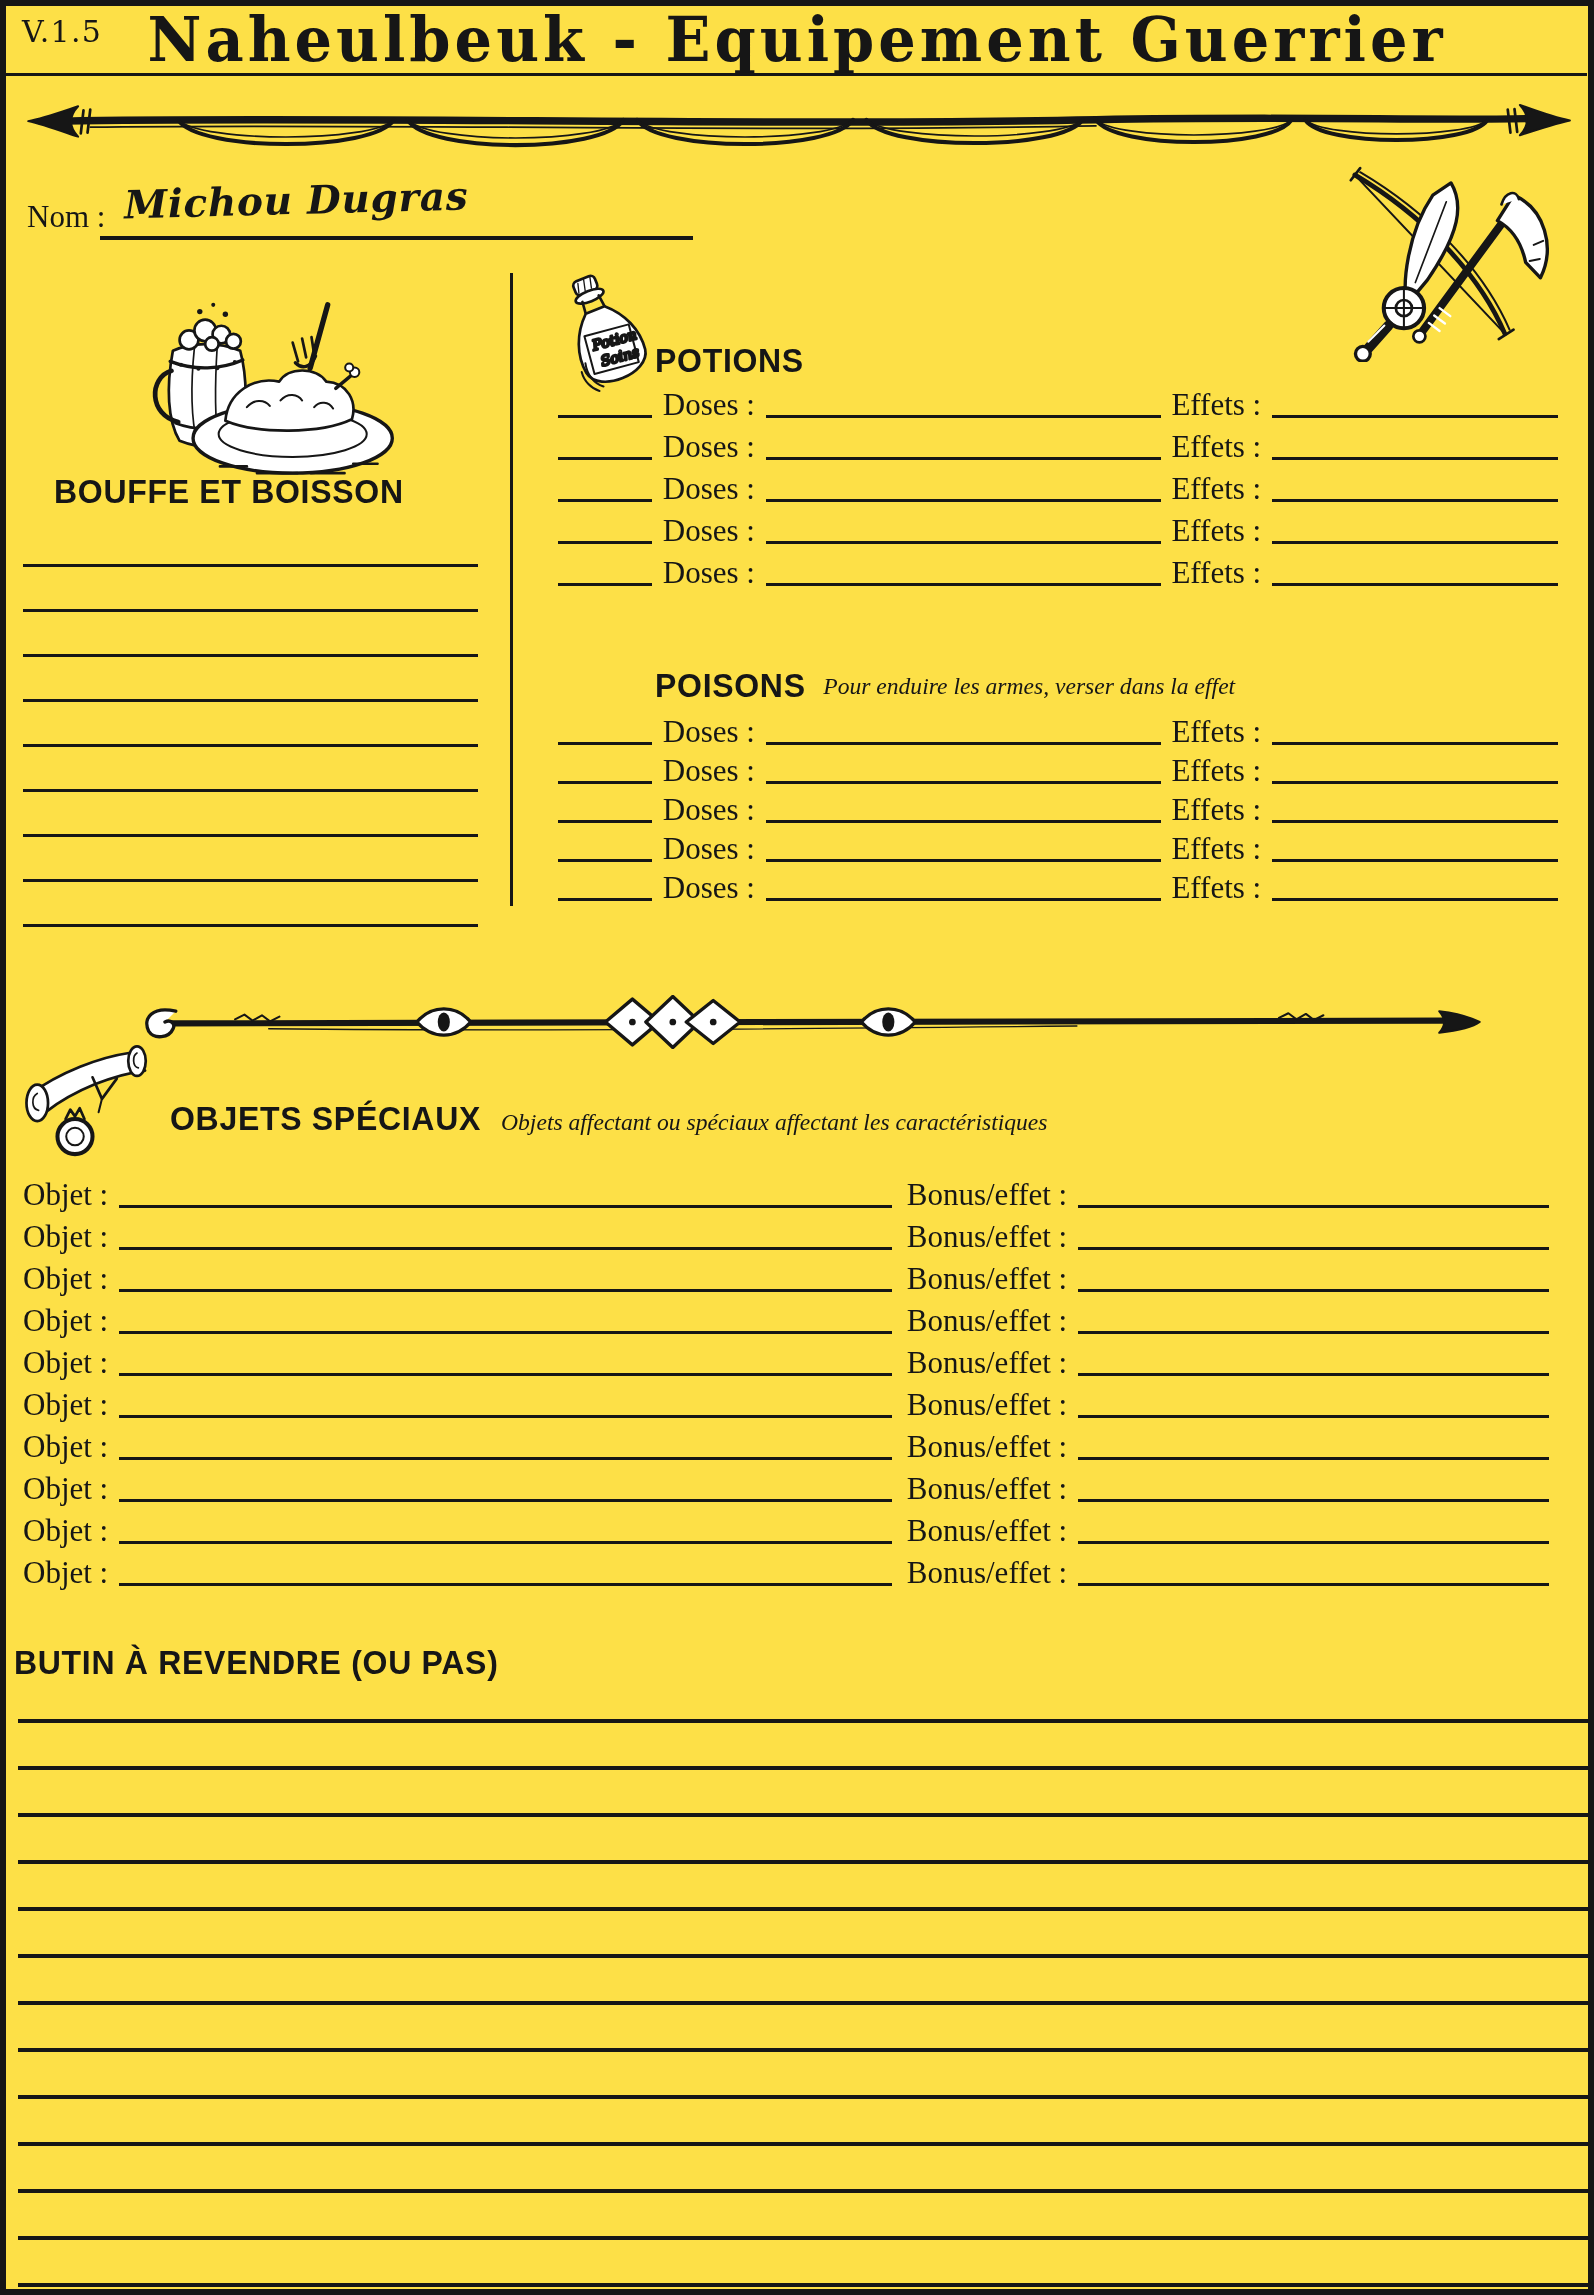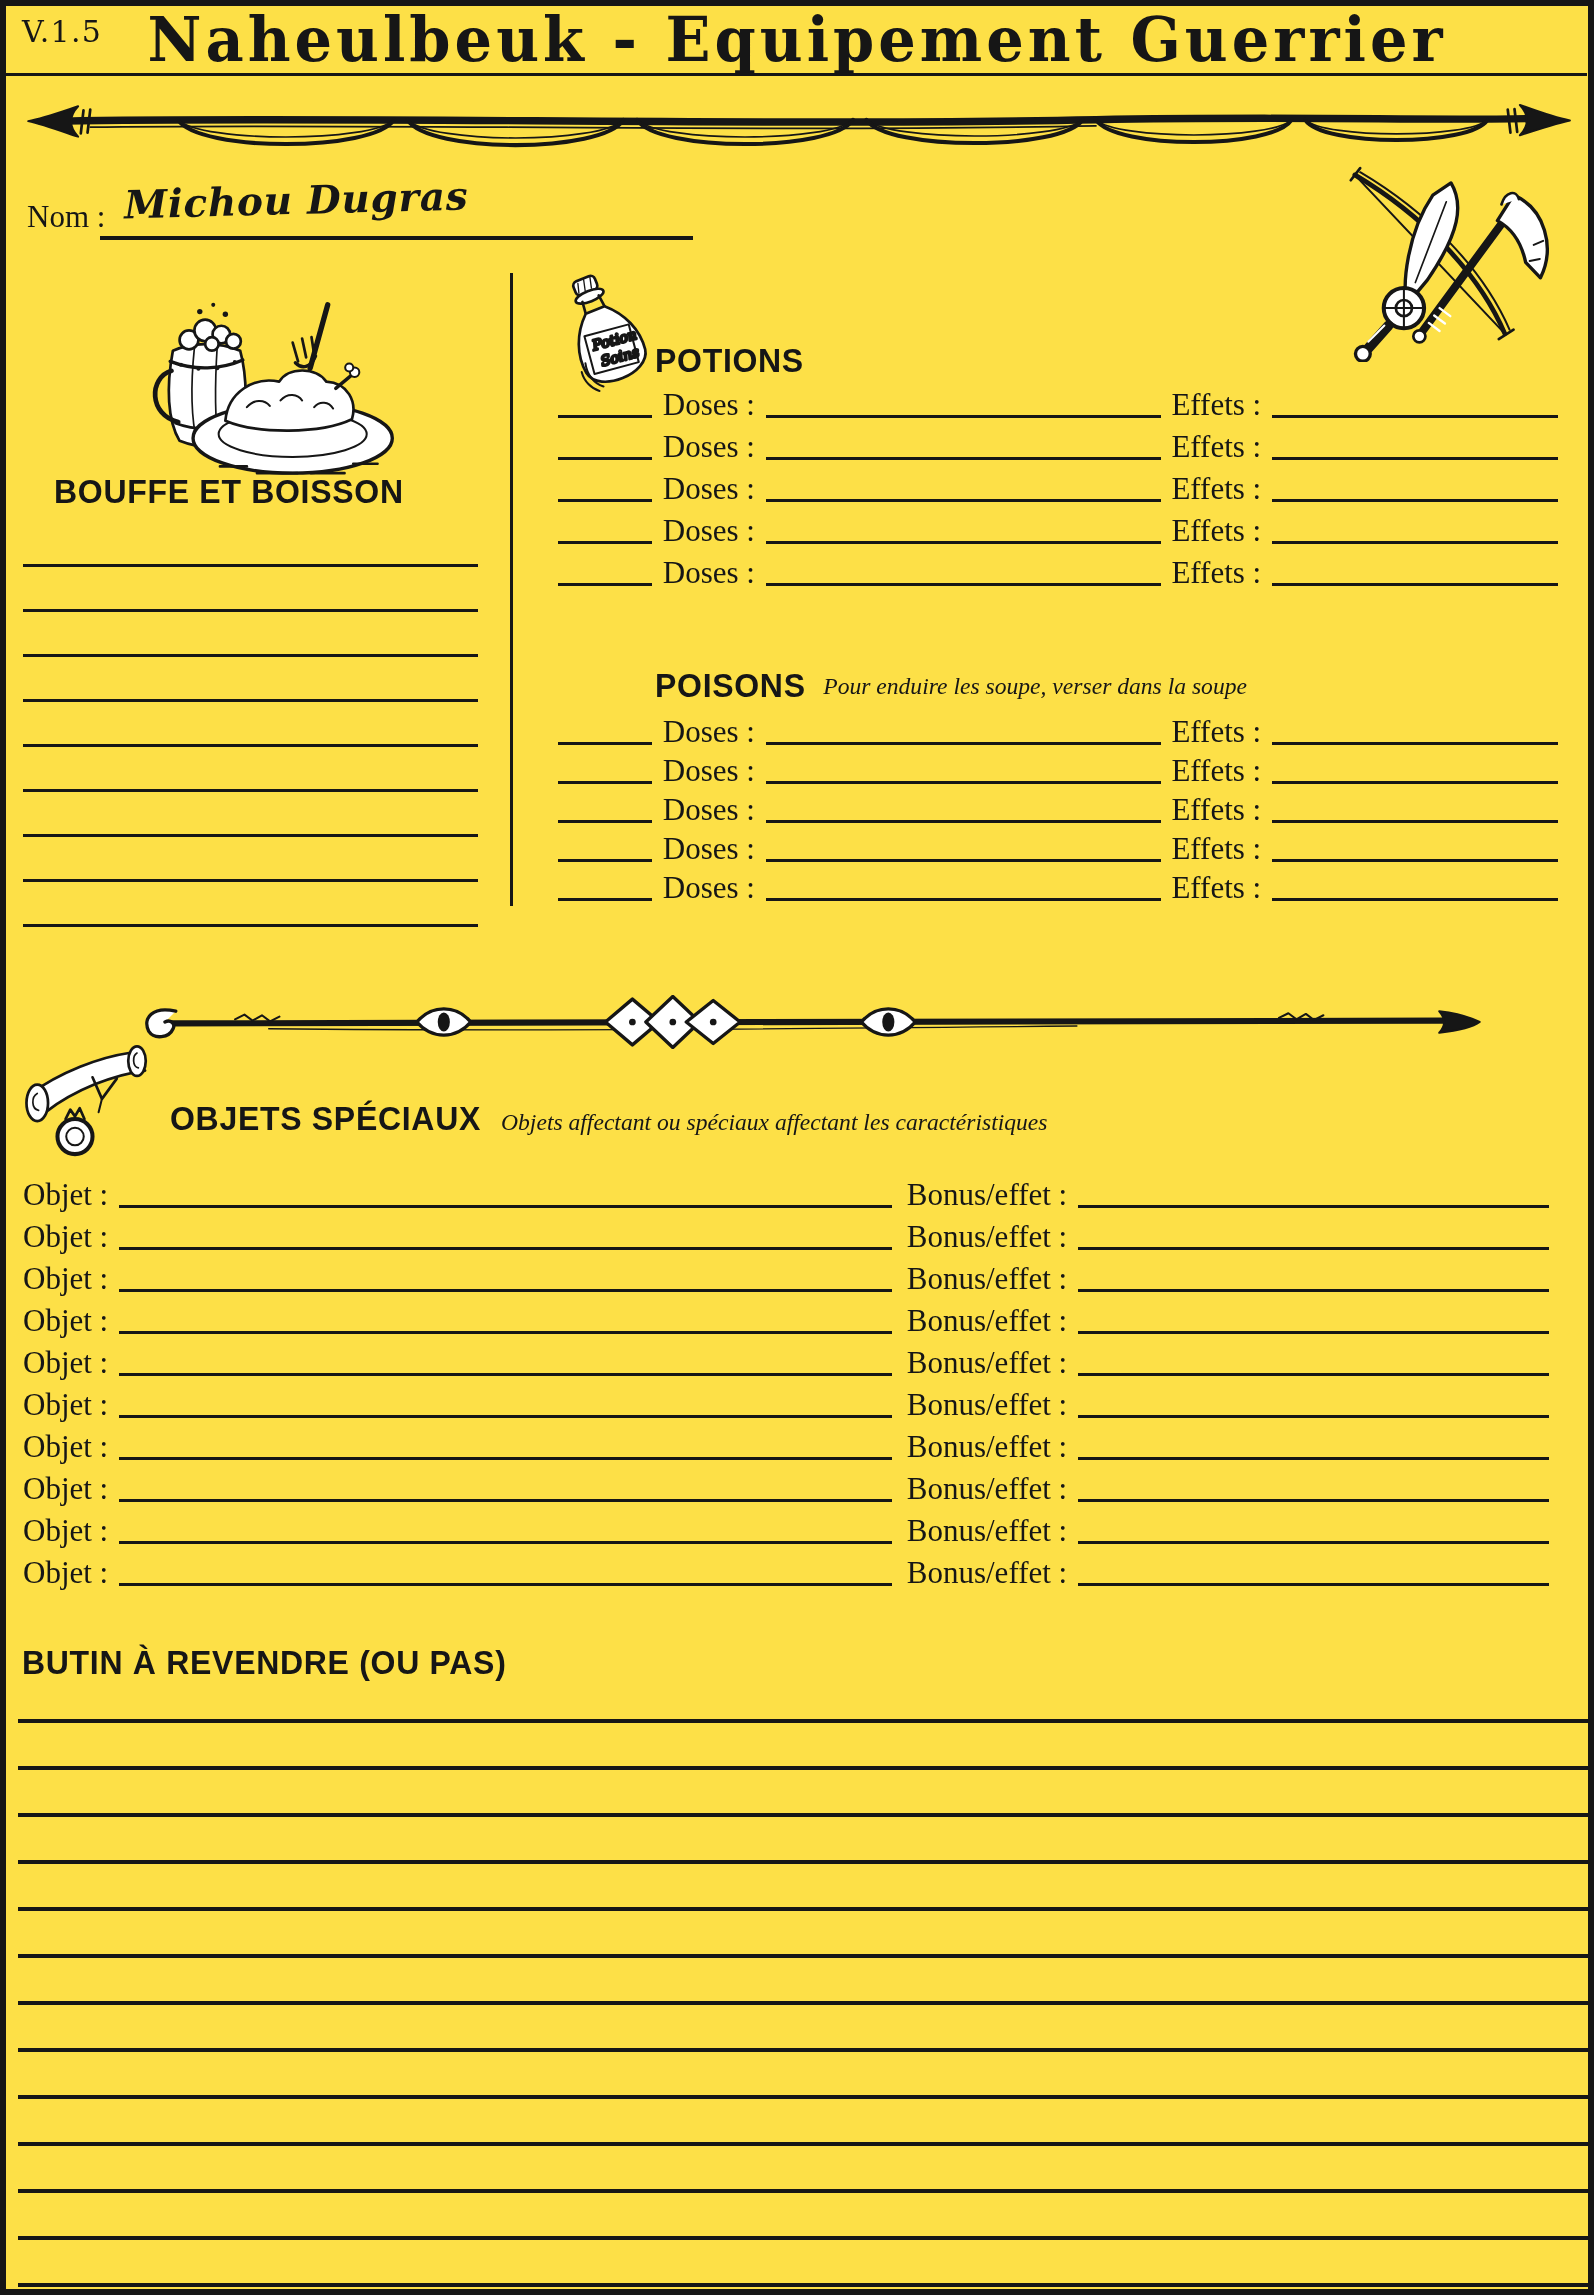--- a/index.html
+++ b/index.html
@@ -38,21 +38,21 @@
     font-size:32px;letter-spacing:0.7px;margin:0;line-height:1;
     transform:scaleY(1.06);transform-origin:bottom left;
     white-space:nowrap;
   }
   .heading-row{display:flex;align-items:baseline;gap:17.5px;white-space:nowrap;}
   .subtitle{font-family:"Liberation Serif", serif;font-style:italic;font-size:23.6px;}
   .bouffe-title{left:48px;top:470px;}
   .potions-title{left:649px;top:339px;}
   .poisons-head{left:649px;top:664px;align-items:center;}
   .objets-head{left:164px;top:1097px;gap:20px;}
-  .butin-head{left:16px;top:1641px;}
+  .butin-head{left:8px;top:1641px;}
   
   .lines .line{border-bottom:3.4px solid #161616;}
   .bouffe-lines{left:17px;top:516px;width:455px;}
   .bouffe-lines .line{height:42px;}
   .butin-lines{left:12px;top:1670px;width:1571px;}
   .butin-lines .line{height:43px;border-bottom-width:4px;}
   
   .rule-row{display:flex;align-items:flex-end;height:42px;}
   .rule-row .lbl{font-size:31px;line-height:1;padding-bottom:2.7px;white-space:nowrap;}
   .rule-row .seg{border-bottom:3.4px solid #161616;margin-bottom:5.4px;}
@@ -237,21 +237,21 @@
       <div class="seg prefix"></div>
       <span class="lbl">Doses :</span>
       <div class="seg grow"></div>
       <span class="lbl">Effets :</span>
       <div class="seg tail"></div>
     </div>
     </div>
 
   <div class="abs heading-row poisons-head">
     <h2 class="h2">POISONS</h2>
-    <span class="subtitle">Pour enduire les soupe, verser dans la soupe</span>
+    <span class="subtitle">Pour enduire les armes, verser dans la effet</span>
   </div>
   <div class="abs poison-rows">
     <div class="rule-row">
       <div class="seg prefix"></div>
       <span class="lbl">Doses :</span>
       <div class="seg grow"></div>
       <span class="lbl">Effets :</span>
       <div class="seg tail"></div>
     </div>
   <div class="rule-row">

